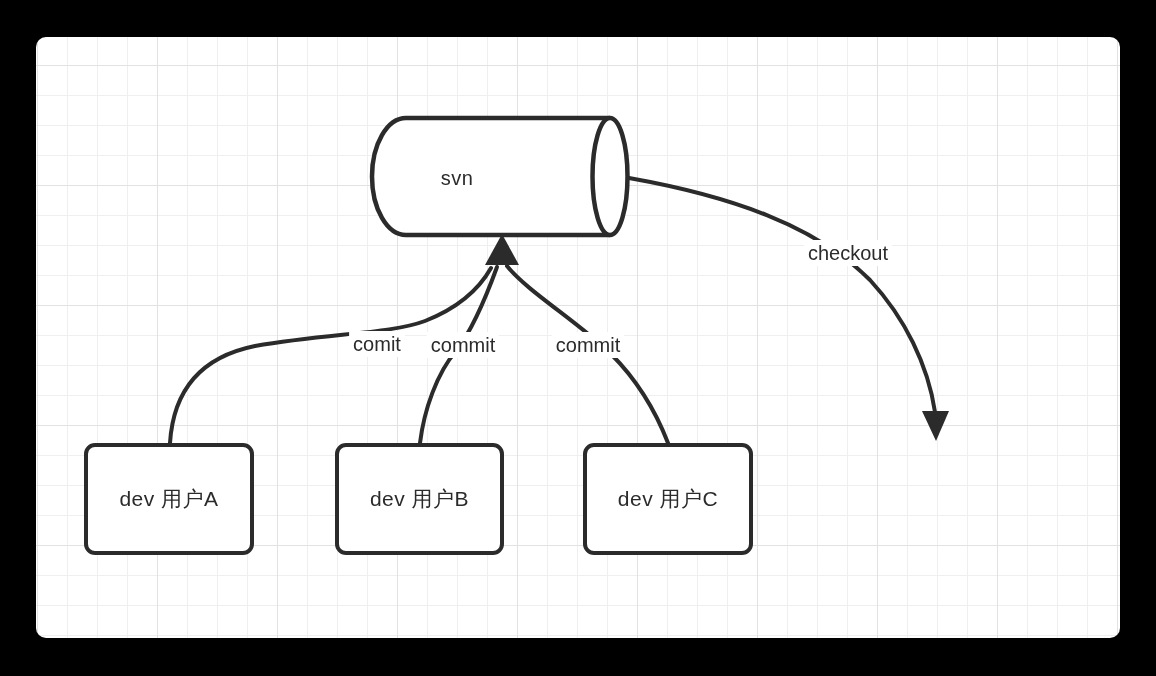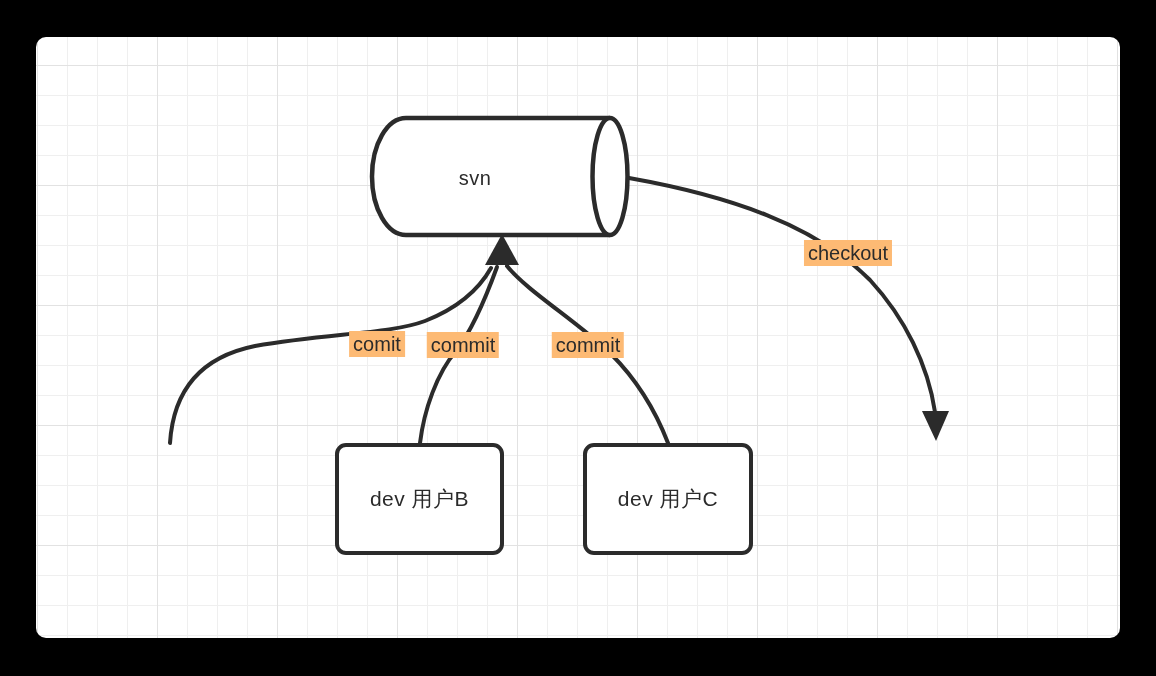--- a/index.html
+++ b/index.html
@@ -58,34 +58,34 @@
     color: #2b2b2b;
     letter-spacing: 0.5px;
   }
   .node-a { left: 84px; }
   .node-b { left: 335px; width: 169px; }
   .node-c { left: 583px; }
   .node-d { left: 853px; }
   .edge-label {
     position: absolute;
     transform: translate(-50%, -50%);
-    background: #fdba74;
+    background: #ffffff;
     padding: 1px 4px;
     font-size: 20px;
     color: #2b2b2b;
     white-space: nowrap;
     line-height: 1.2;
   }
   .label-comit    { left: 337px; top: 344px; margin-left: 40px; }
   .label-commit-b { left: 463px; top: 345px; }
   .label-commit-c { left: 588px; top: 345px; }
   .label-checkout { left: 848px; top: 253px; }
   .cyl-label {
     position: absolute;
-    left: 475px;
+    left: 457px;
     top: 178px;
     transform: translate(-50%, -50%);
     font-size: 20px;
     color: #2b2b2b;
     letter-spacing: 0.5px;
   }
 </style>
 </head>
 <body>
 
@@ -110,20 +110,23 @@
     <polygon points="936,441 922,411 949,411" fill="#2b2b2b"></polygon>
 
     <g>
       <path d="M 610,118 H 406 A 34,58.5 0 0 0 406,235 H 610" fill="#ffffff" stroke="#2b2b2b" stroke-width="4.5"></path>
       <ellipse cx="610" cy="176.5" rx="17.5" ry="58.5" fill="#ffffff" stroke="#2b2b2b" stroke-width="4.5"></ellipse>
     </g>
   </svg>
 
   <div class="cyl-label">svn</div>
 
+  <div class="node node-a">
+    <span>dev 用户A</span>
+  </div>
   <div class="node node-c">
     <span>dev 用户C</span>
   </div>
   <div class="node node-b">
     <span>dev 用户B</span>
   </div>
 
   <div class="edge-label label-comit">comit</div>
   <div class="edge-label label-commit-b">commit</div>
   <div class="edge-label label-commit-c">commit</div>

